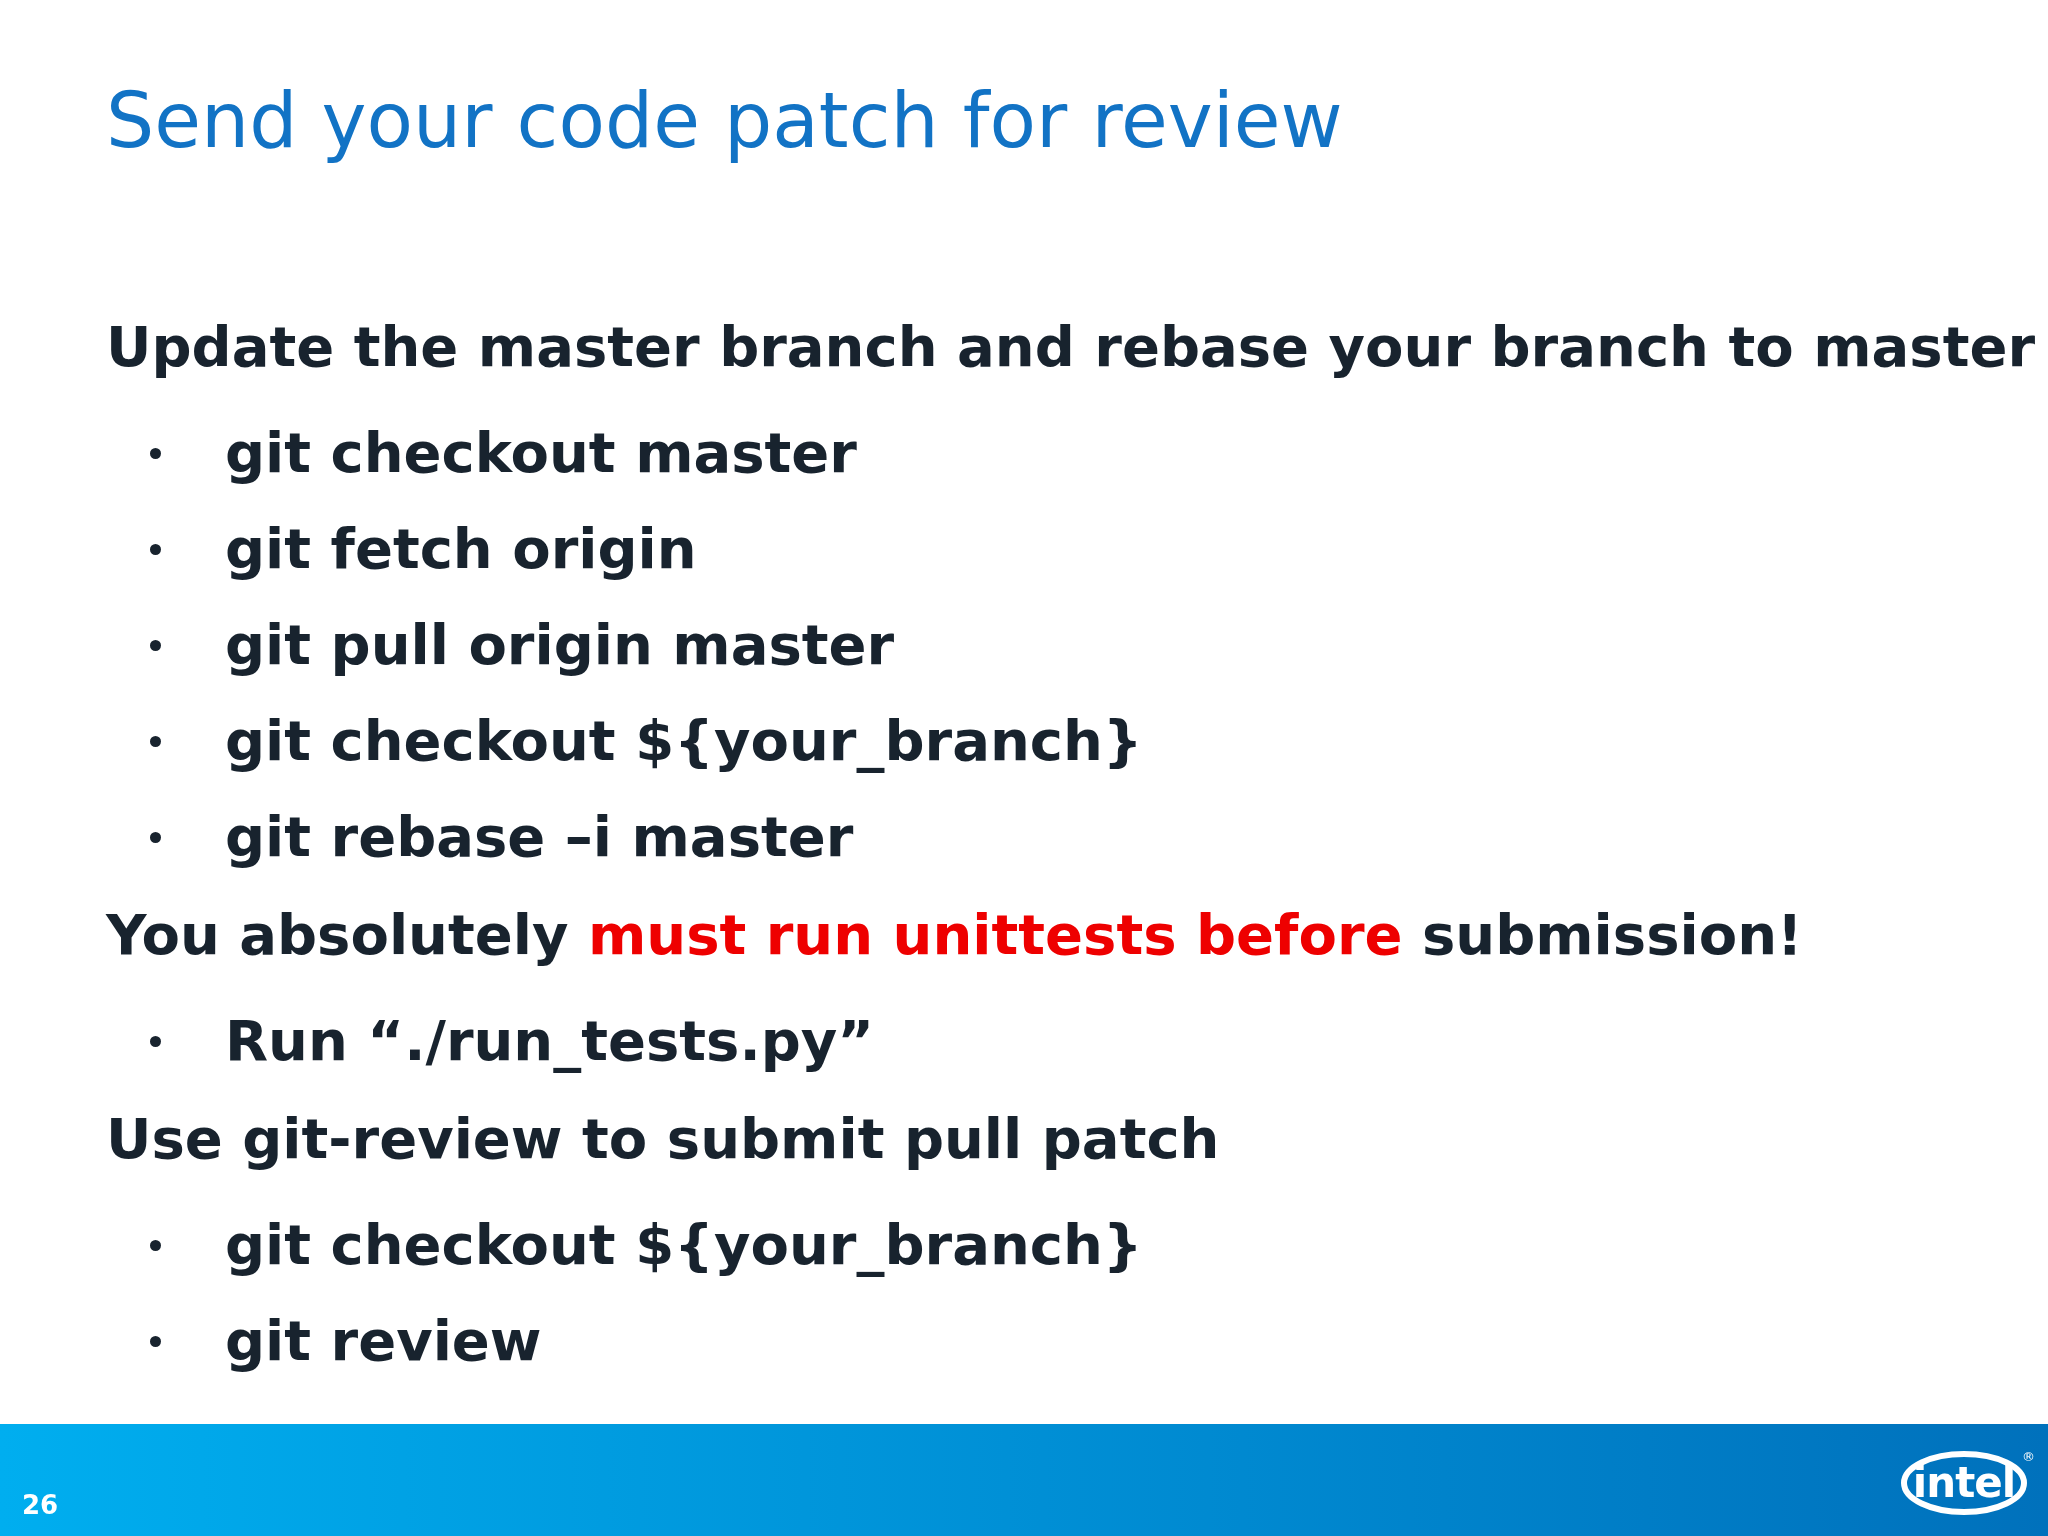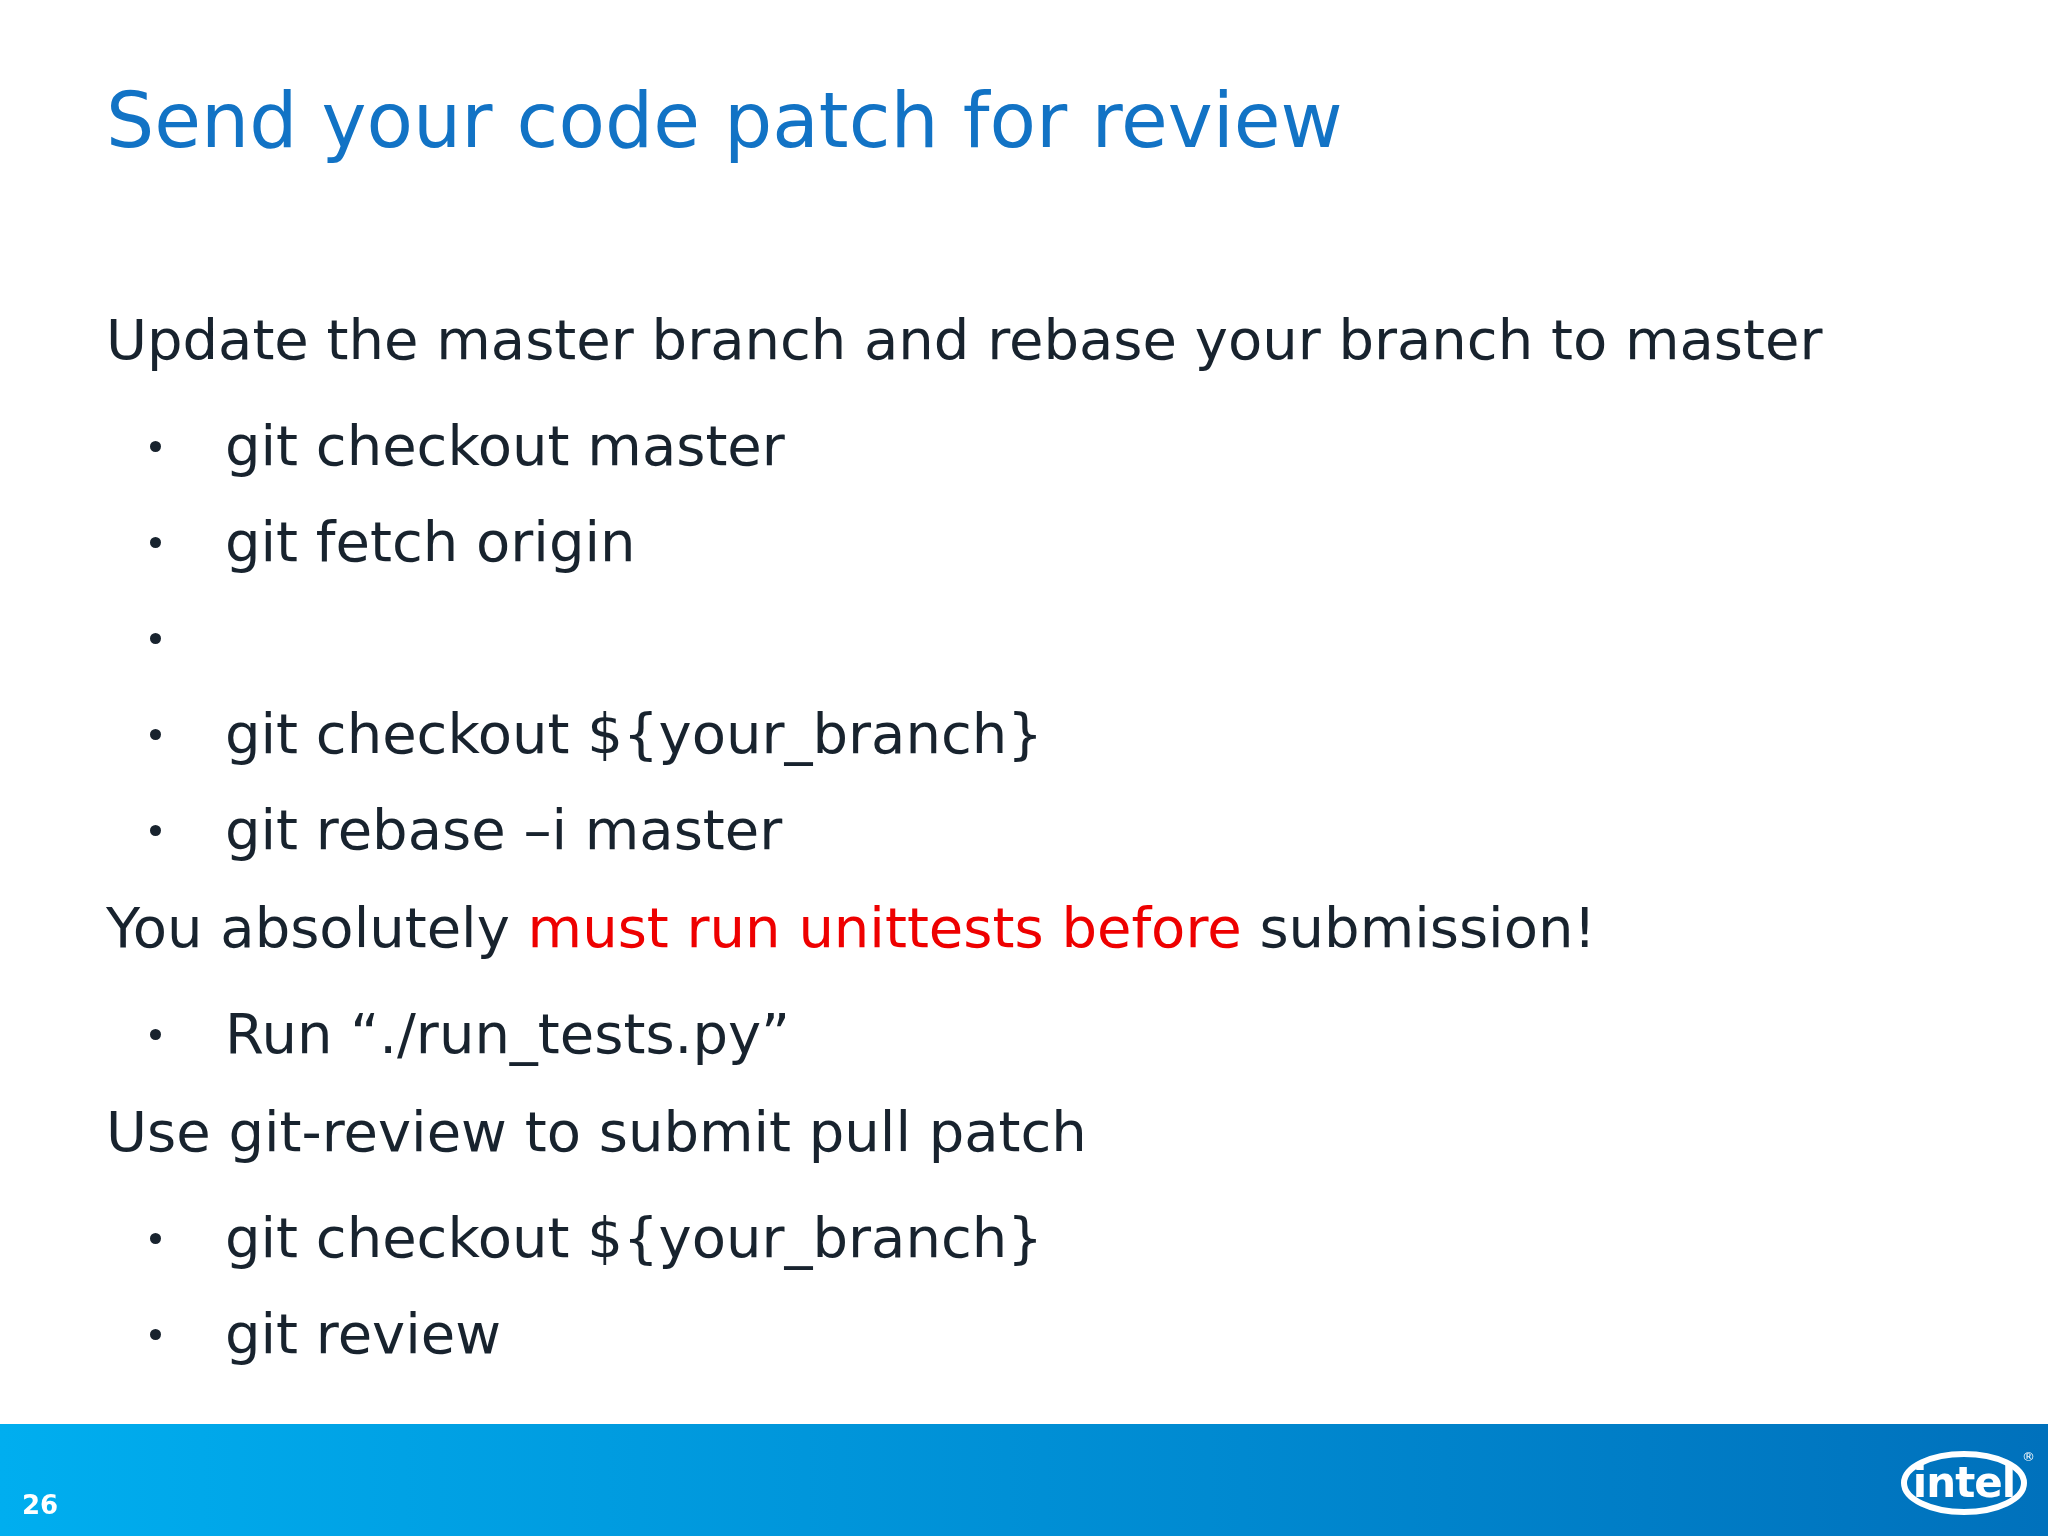--- a/index.html
+++ b/index.html
@@ -23,23 +23,24 @@
     top:76px;
     font-size:76px;
     font-weight:normal;
     letter-spacing:0;
     color:var(--title-blue);
     white-space:nowrap;
   }
   .content{
     position:absolute;
     left:106px;
-    top:309px;
+    top:316px;
     right:40px;
     color:var(--body-text);
+    font-weight:bold;
   }
   .section{margin-bottom:28px;}
   .section-heading{
     font-size:56px;
     line-height:62px;
     margin:0 0 46px 0;
     white-space:nowrap;
   }
   .section-heading .hl{color:var(--highlight-red);}
   .bullet{
@@ -100,20 +101,21 @@
     <div class="bullet">
       <span class="bullet-marker"></span>
       <span class="bullet-text">git checkout master</span>
     </div>
     <div class="bullet">
       <span class="bullet-marker"></span>
       <span class="bullet-text">git fetch origin</span>
     </div>
     <div class="bullet">
       <span class="bullet-marker"></span>
+      <span class="bullet-text">git pull origin master</span>
     </div>
     <div class="bullet">
       <span class="bullet-marker"></span>
       <span class="bullet-text">git checkout ${your_branch}</span>
     </div>
     <div class="bullet">
       <span class="bullet-marker"></span>
       <span class="bullet-text">git rebase –i master</span>
     </div>
   </div>

